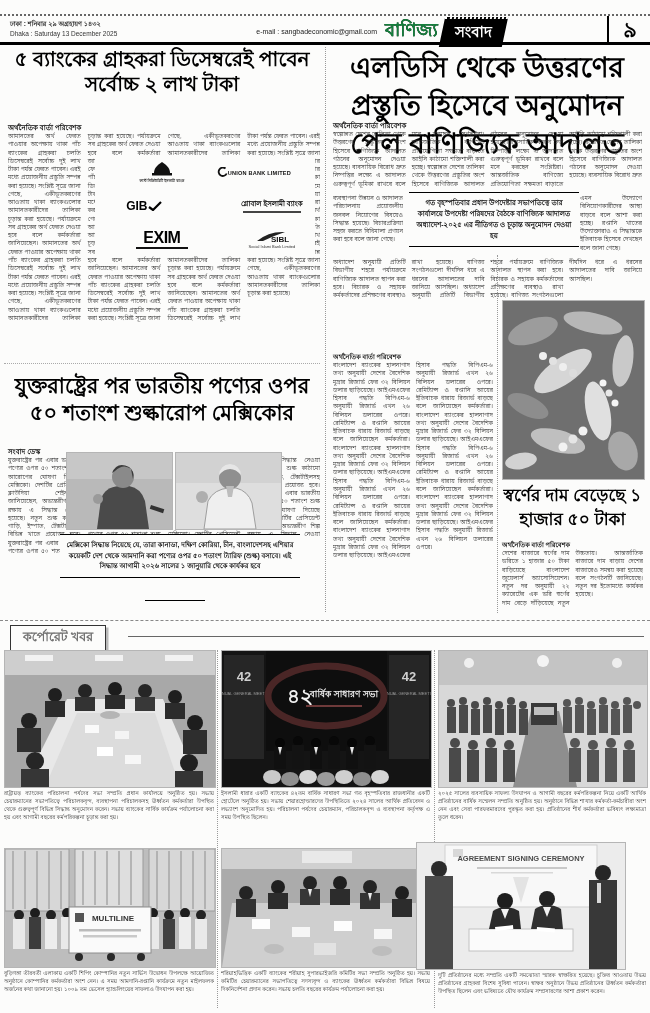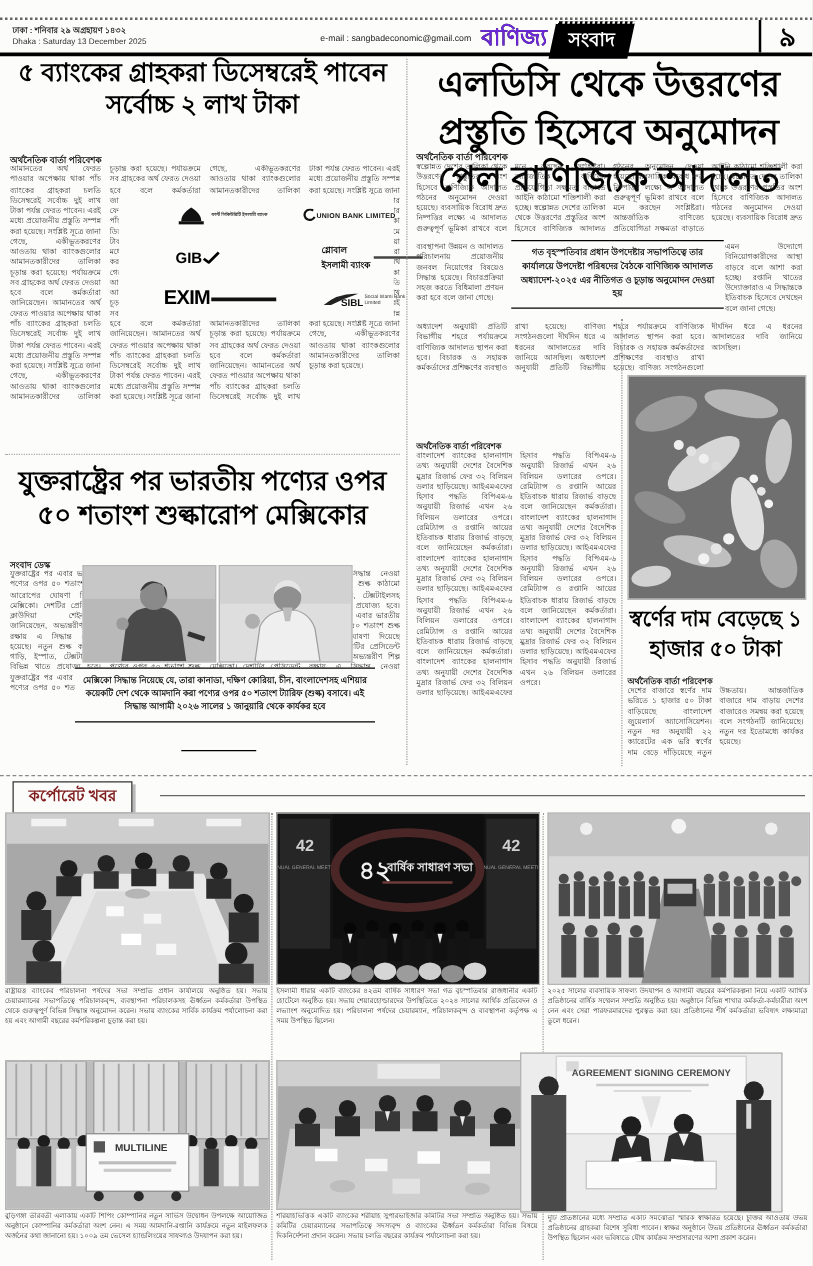--- a/index.html
+++ b/index.html
@@ -15,30 +15,30 @@
   .h-rule{background:#000;}
   .dotted-h{border-top:2px dotted #666;}
   .dash-h{border-top:1px dashed #888;}
   .dot-v{border-left:1px dotted #9a9a9a;}
   .headline{font-weight:800;color:#000;letter-spacing:0;}
   .photo{background:#cfcfcf;overflow:hidden;border:1px solid #b5b5b5;}
   .quote-box{border-top:1.5px solid #000;border-bottom:1.5px solid #000;background:#fcfcfb;
              font-size:7px;font-weight:bold;line-height:1.55;text-align:center;padding:5px 6px;color:#111;}
   .caption{font-size:5.5px;line-height:1.45;color:#2f2f2f;text-align:justify;overflow:hidden;}
   .sec-label{border:1px solid #333;box-shadow:2.5px 2.5px 0 #b9b9b9;background:#fcfcfb;
-             font-size:12.5px;font-weight:800;padding:2px 12px;color:#7f1d1d;}
+             font-size:12.5px;font-weight:800;padding:2px 12px;color:#737373;}
   .masthead{display:flex;align-items:center;gap:4px;}
-  .mast-w1{font-size:18px;font-weight:900;color:#6d28d9;text-shadow:0 0 0 #000;}
+  .mast-w1{font-size:18px;font-weight:900;color:#15803d;text-shadow:0 0 0 #000;}
   .mast-w2{background:#000;color:#fff;font-size:15px;font-weight:900;padding:1px 13px 2px 13px;
            transform:skewX(-12deg);border-top:2px dotted #fff;}
   .mast-w2 span{display:inline-block;transform:skewX(12deg);}
   .pagenum{font-size:21px;font-weight:900;color:#000;}
   .logo-grid{display:grid;grid-template-columns:1fr 1.25fr;grid-auto-rows:1fr;background:#fcfcfb;
              align-items:center;justify-items:center;}
-  .logo-cell{display:flex;flex-direction:row;align-items:center;justify-content:space-between;gap:1px;margin-left:36px;}
+  .logo-cell{display:flex;flex-direction:column;align-items:center;justify-content:space-between;gap:1px;margin-left:36px;}
   .logo-row{display:flex;align-items:center;gap:0;}
   svg text{font-family:"Liberation Sans",sans-serif;}
 </style>
 </head>
 <body>
 
 <div class="page">
 
   <div class="abs dotted-h" style="left:0;top:14px;width:650px;height:0;"></div>
   <div class="abs" style="left:10px;top:19px;width:180px;">

